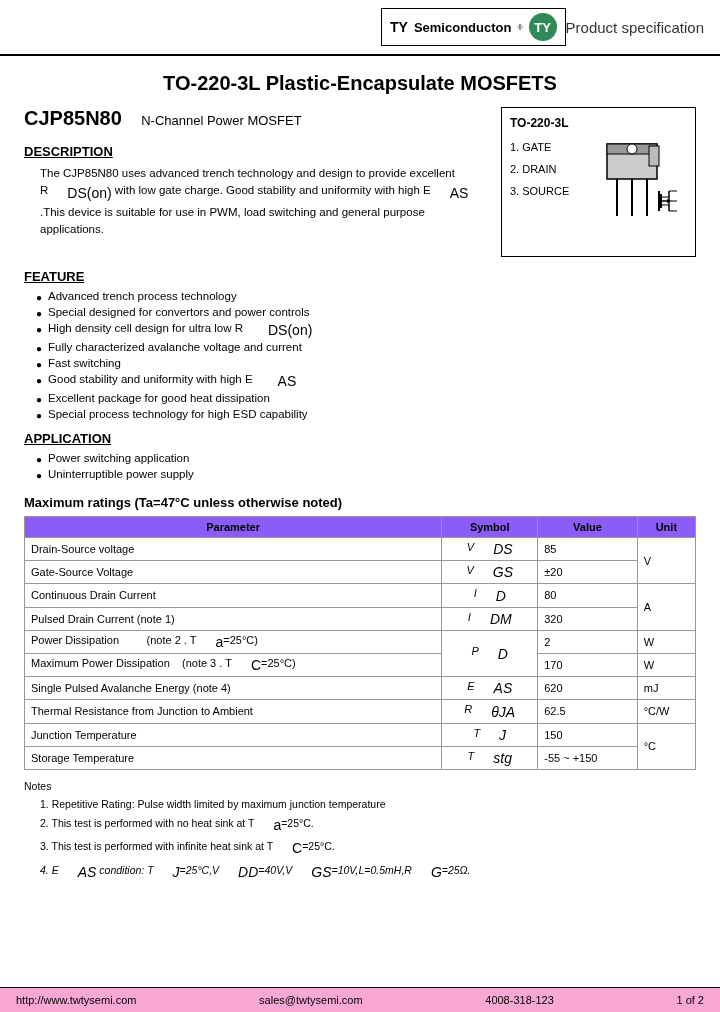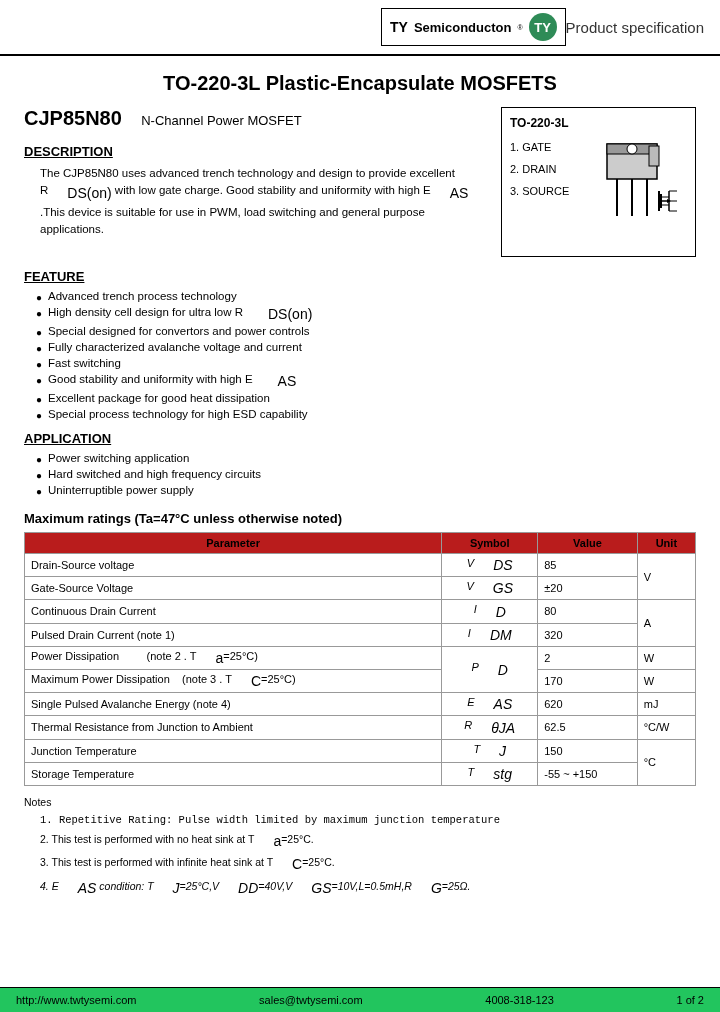--- a/index.html
+++ b/index.html
@@ -137,21 +137,21 @@
       font-size: 13px;
       font-weight: bold;
       margin: 14px 0 6px;
     }
     .ratings-table {
       width: 100%;
       border-collapse: collapse;
       font-size: 11px;
     }
     .ratings-table th {
-      background: #b91c1c;
+      background: #8b5cf6;
       border: 1px solid #999;
       padding: 4px 6px;
       text-align: center;
       font-weight: bold;
     }
     .ratings-table td {
       border: 1px solid #999;
       padding: 3px 6px;
     }
     .ratings-table td.center {
@@ -171,21 +171,21 @@
     .footer {
       border-top: 1px solid #000;
       display: flex;
       justify-content: space-between;
       padding: 6px 16px;
       font-size: 11px;
       margin-top: 16px;
       position: fixed;
       bottom: 0;
       width: 720px;
-      background: #22c55e;
+      background: #f9a8d4;
     }
     sub { font-size: 14px; padding-left: 19px; }
     sup { font-size: 7px; }
   </style>
 </head>
 <body>
 
 <div class="header">
   <div class="logo-box">
     <span class="logo-ty-text">TY</span>
@@ -250,46 +250,43 @@
         </svg>
       </div>
     </div>
   </div>
 
   <div class="section-title">FEATURE</div>
   <ul class="bullet-list">
     <li>
         <span>Advanced trench process technology</span>
       </li>
+    <li>
+        <span>Special designed for convertors and power controls</span>
+      </li>
     <li>High density cell design for ultra low R<sub>DS(on)</sub></li>
-    <li>
-        <span>Special designed for convertors and power controls</span>
-      </li>
     <li>
         <span>Fully characterized avalanche voltage and current</span>
       </li>
     <li>
         <span>Fast switching</span>
       </li>
     <li>Good stability and uniformity with high E<sub>AS</sub></li>
     <li>
         <span>Excellent package for good heat dissipation</span>
       </li>
     <li>
         <span>Special process technology for high ESD capability</span>
       </li>
   </ul>
 
   <div class="section-title">APPLICATION</div>
   <ul class="bullet-list">
     <li>
         <span>Power switching application</span>
-      </li>
-    <li>
-        <span>Hard switched and high frequency circuits</span>
       </li>
     <li>
         <span>Uninterruptible power supply</span>
       </li>
   </ul>
 
   <div class="max-ratings-title">Maximum ratings (Ta=47°C unless otherwise noted)</div>
   <table class="ratings-table">
     <thead>
       <tr>
@@ -354,21 +351,21 @@
       <tr>
         <td>Storage Temperature</td>
         <td class="symbol">T<sub>stg</sub></td>
         <td class="center">-55 ~ +150</td>
       </tr>
     </tbody>
   </table>
 
   <div class="notes-section">
     <div>Notes</div>
-    <div style="margin-left:16px;font-family:Liberation Mono, monospace;">1. Repetitive Rating: Pulse width limited by maximum junction temperature</div>
+    <div style="margin-left:16px;">1. Repetitive Rating: Pulse width limited by maximum junction temperature</div>
     <div style="margin-left:16px;">2. This test is performed with no heat sink at T<sub>a</sub>=25°C.</div>
     <div style="margin-left:16px;">3. This test is performed with infinite heat sink at T<sub>C</sub>=25°C.</div>
     <div style="margin-left:16px;font-style:italic;">4. E<sub>AS</sub> condition: T<sub>J</sub>=25°C,V<sub>DD</sub>=40V,V<sub>GS</sub>=10V,L=0.5mH,R<sub>G</sub>=25Ω.</div>
   </div>
 
 </div>
 
 <div class="footer">
   <span>http://www.twtysemi.com</span>
   <span>sales@twtysemi.com</span>

